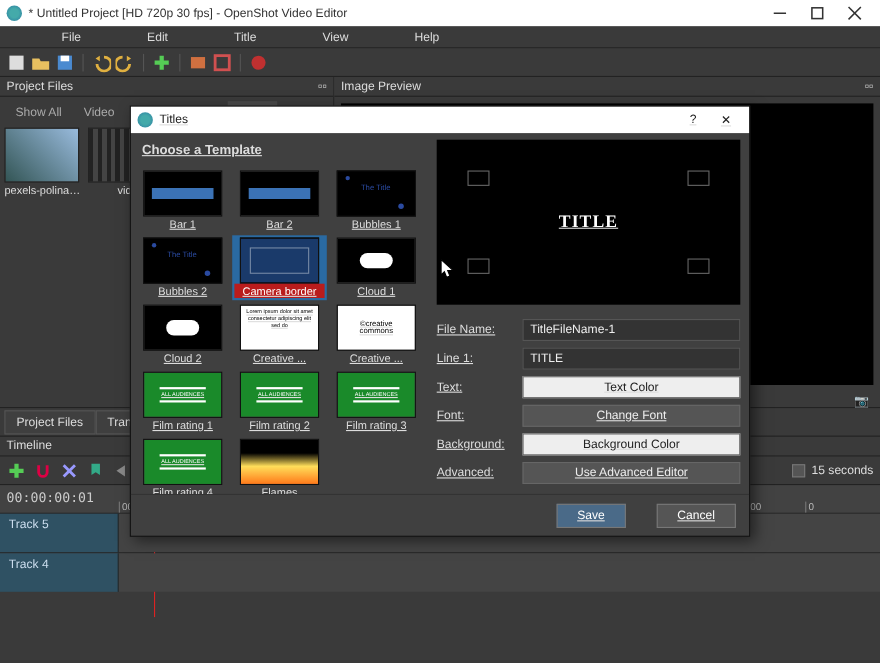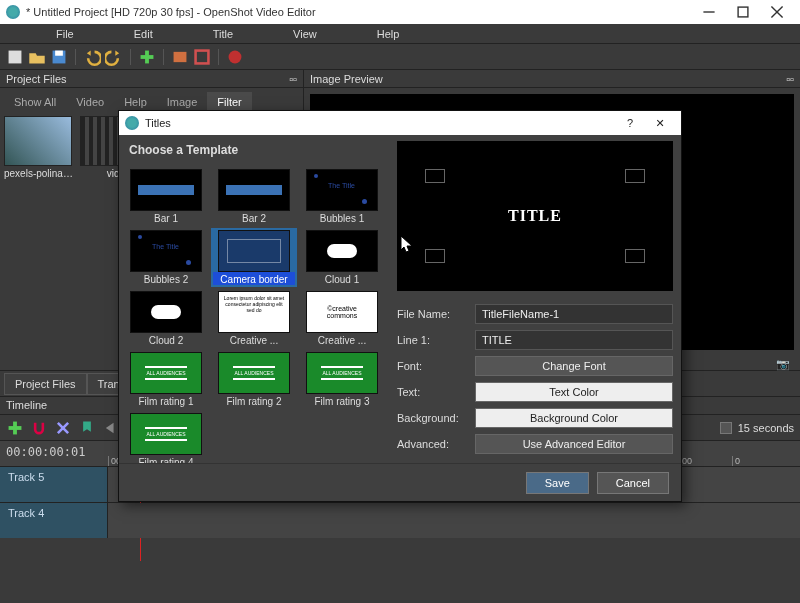--- a/index.html
+++ b/index.html
@@ -52,54 +52,54 @@
 .playhead { position:absolute; left:140px; top:0; width:1px; height:120px; background:#d22; }
 .playhead::before { content:""; position:absolute; top:-1px; left:-4px; width:0; height:0; border-left:5px solid transparent; border-right:5px solid transparent; border-top:7px solid #d22; }
 
 
 .tracks { background:#3a3a3a; }
 .track { height:36px; border-top:1px solid #222; display:flex; }
 .track .label { width:108px; background:#2f5163; color:#cde; padding:4px 8px; font-size:11px; border-right:1px solid #222; }
 .track .lane { flex:1; background:#444; position:relative; }
 
 
-.dialog { position:absolute; left:118px; top:110px; width:564px; height:392px; background:#404040; border:1px solid #111; box-shadow: 4px 4px 12px rgba(0,0,0,.5); display:flex; flex-direction:column; }
+.dialog { position:absolute; left:118px; top:96px; width:564px; height:392px; background:#404040; border:1px solid #111; box-shadow: 4px 4px 12px rgba(0,0,0,.5); display:flex; flex-direction:column;text-decoration:underline; }
 .dlg-title { height:24px; background:#fff; color:#222; display:flex; align-items:center; padding:0 6px; }
 .dlg-title .app-icon { width:14px; height:14px; border-radius:50%; background: radial-gradient(circle,#4aa 40%,#2a7aa0); margin-right:6px; }
 .dlg-title .t { flex:1; font-size:11px; }
 .dlg-title .dlg-btn { width:30px; text-align:center; cursor:pointer; }
 .dlg-body { flex:1; display:flex; overflow:hidden; }
 .tmpl-col { width:270px; display:flex; flex-direction:column; }
 .tmpl-head { padding:8px 10px; font-weight:bold; font-size:12px; }
 .tmpl-scroll { flex:1; overflow-y:auto; padding:2px 4px; }
 .tmpl-grid { display:grid; grid-template-columns: repeat(3, 1fr); gap:2px; }
 .tmpl-item { text-align:center; cursor:pointer; padding:2px; }
 .tmpl-item.sel { background:#2a6aa2; }
-.tmpl-item.sel .tl { background:#1d4ed8; color:#fff; }
+.tmpl-item.sel .tl { background:#b91c1c; color:#fff; }
 .tmpl-thumb { width:72px; height:42px; margin:0 auto; border:1px solid #111; background:#000; display:flex; align-items:center; justify-content:center; font-size:7px; color:#9cf; overflow:hidden; }
 .tl { font-size:10px; padding-top:2px; white-space:nowrap; overflow:hidden; text-overflow:ellipsis; }
 
 .right-col { flex:1; display:flex; flex-direction:column; padding:6px 8px; }
 .preview-box { height:160px; background:#000; position:relative; display:flex; align-items:center; justify-content:center; margin-bottom:10px; }
 .preview-box .frame-corner { position:absolute; width:20px; height:14px; border:1px solid #666; }
 .fc-tl { top:28px; left:28px; border-right:none; border-bottom:none; }
 .fc-tr { top:28px; right:28px; border-left:none; border-bottom:none; }
 .fc-bl { bottom:28px; left:28px; border-right:none; border-top:none; }
 .fc-br { bottom:28px; right:28px; border-left:none; border-top:none; }
 .preview-title { color:#fff; font-family: Georgia, serif; font-size:16px; letter-spacing:1px; font-weight:bold; }
 
 .form-row { display:flex; align-items:center; margin:3px 0; }
 .form-row .lbl { width:78px; font-size:11px; color:#ddd; }
 .form-row .field { flex:1; }
 .text-input { width:100%; background:#333; border:1px solid #555; color:#eee; padding:3px 6px; font-size:11px; }
 .btn { width:100%; background:#555; border:1px solid #666; color:#eee; padding:3px 0; font-size:11px; text-align:center; cursor:pointer; }
 .btn.light { background:#eee; color:#222; }
 
 .dlg-footer { height:38px; display:flex; justify-content:flex-end; align-items:center; gap:8px; padding:0 12px; border-top:1px solid #333; }
-.footer-btn { background:#555; border:1px solid #777; color:#fff; padding:4px 18px; font-size:11px; cursor:pointer; }
+.footer-btn { background:#555; border:1px solid #777; color:#fff; padding:4px 18px; font-size:11px; cursor:pointer;margin-left:20px; }
 .footer-btn.primary { background:#4a6a88; }
 
 
 .ic { width:14px; height:14px; }
 svg { display:block; }
 
 
 .cursor { position:absolute; left:400px; top:235px; pointer-events:none; }
 .cursor svg { filter: drop-shadow(0 0 1px #000); }
 
@@ -428,49 +428,55 @@
             <div class="tmpl-item">
               <div class="tmpl-thumb">
                 <div style="width:100%;height:100%;background:#1a8a2a;display:flex;flex-direction:column;align-items:center;justify-content:center;gap:2px;">
                   <div style="width:60%;height:2px;background:#fff;"></div>
                   <div style="color:#fff;font-size:5px;">ALL AUDIENCES</div>
                   <div style="width:60%;height:2px;background:#fff;"></div>
                 </div>
               </div>
               <div class="tl">Film rating 4</div>
             </div>
+            <div class="tmpl-item">
+              <div class="tmpl-thumb">
+                <div style="width:100%;height:100%;background:linear-gradient(0deg,#ff7a1a 0%,#ffde5a 40%,#000 70%);"></div>
+              </div>
+              <div class="tl">Flames</div>
+            </div>
           </div>
       </div>
     </div>
     <div class="right-col">
       <div class="preview-box">
         <div class="frame-corner fc-tl"></div>
         <div class="frame-corner fc-tr"></div>
         <div class="frame-corner fc-bl"></div>
         <div class="frame-corner fc-br"></div>
         <div class="preview-title">TITLE</div>
       </div>
       <div class="form-row">
         <div class="lbl">File Name:</div>
         <div class="field"><input class="text-input" value="TitleFileName-1" style=""></div>
       </div>
       <div class="form-row">
         <div class="lbl">Line 1:</div>
         <div class="field"><input class="text-input" value="TITLE" style=""></div>
       </div>
       <div class="form-row">
+        <div class="lbl">Text:</div>
+        <div class="field">
+            <div class="btn light">Text Color</div>
+          </div>
+      </div>
+      <div class="form-row">
         <div class="lbl">Font:</div>
         <div class="field">
             <div class="btn">Change Font</div>
-          </div>
-      </div>
-      <div class="form-row">
-        <div class="lbl">Text:</div>
-        <div class="field">
-            <div class="btn light">Text Color</div>
           </div>
       </div>
       <div class="form-row">
         <div class="lbl">Background:</div>
         <div class="field">
             <div class="btn light">Background Color</div>
           </div>
       </div>
       <div class="form-row">
         <div class="lbl">Advanced:</div>

